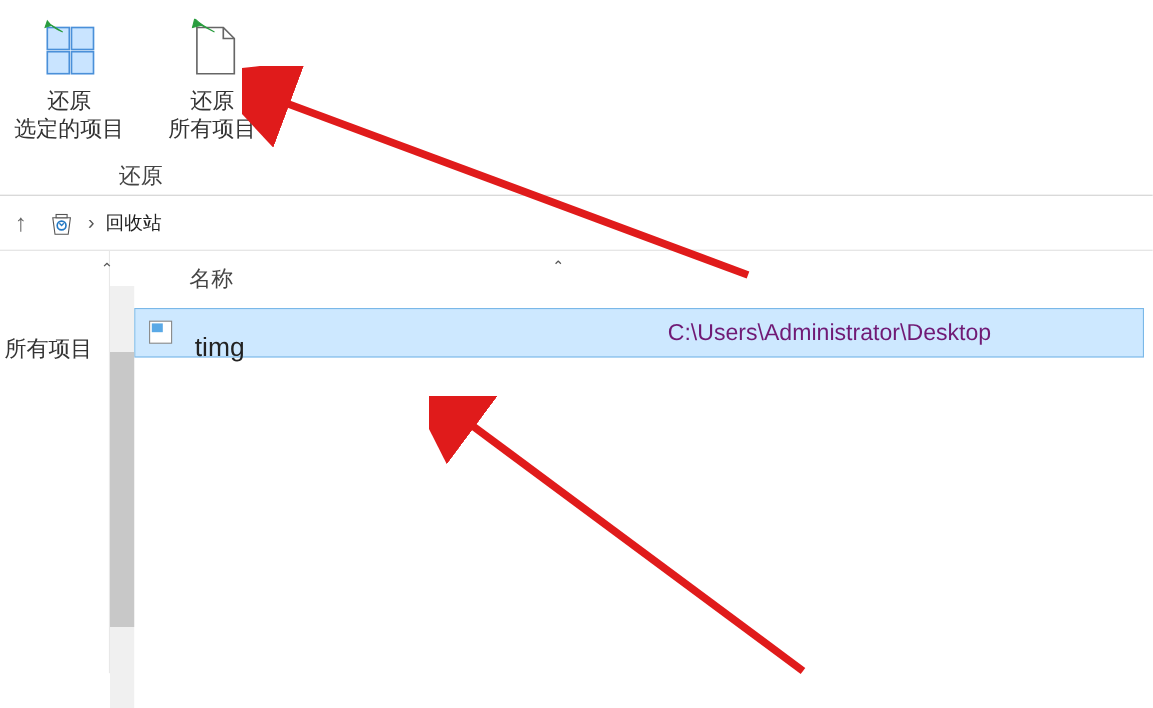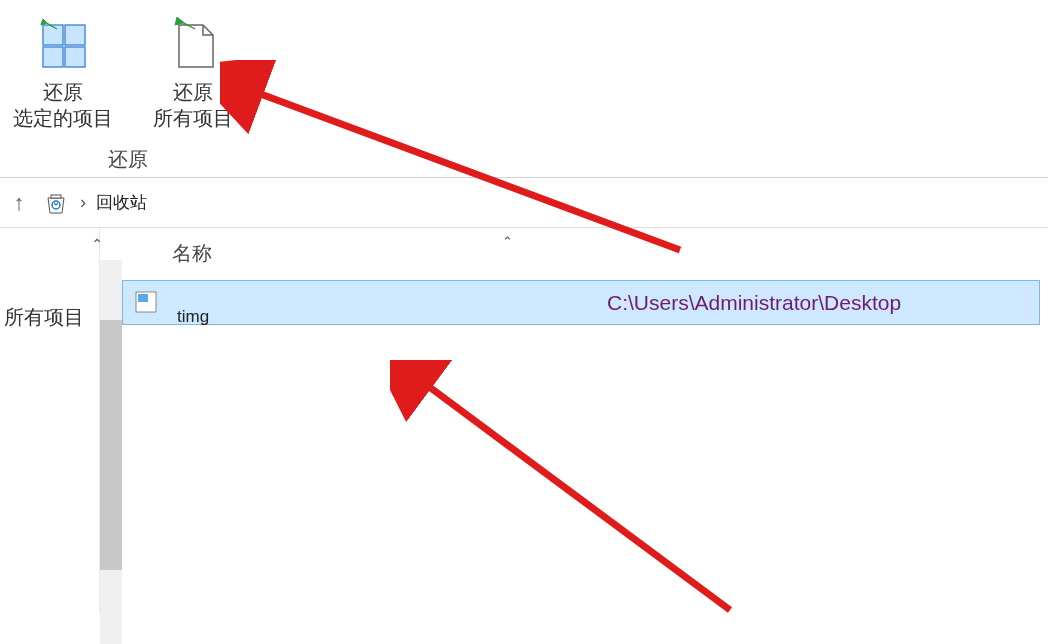--- a/index.html
+++ b/index.html
@@ -160,21 +160,21 @@
       padding-left: 10px;
       margin: 2px 8px 2px 0;
       cursor: pointer;
     }
     .file-icon {
       width: 28px;
       height: 28px;
       margin-right: 16px;
     }
     .file-name {
-      font-size: 17px;
+      font-size: 24px;
       color: #222;
       width: 430px;
       margin-top: 28px;
     }
     .file-location {
       font-size: 21px;
       color: #701a75;
       text-align: right;
     }
     .annotation-arrow {

